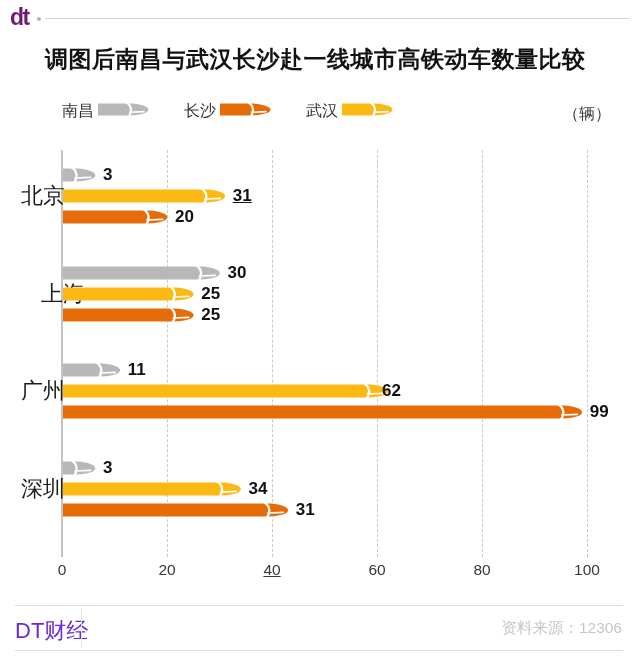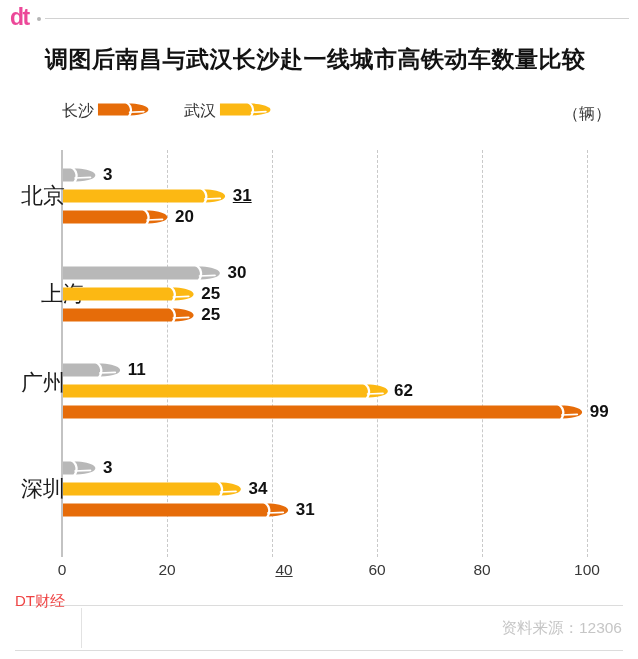--- a/index.html
+++ b/index.html
@@ -3,21 +3,21 @@
 <meta charset="utf-8">
 <style>
   * { margin:0; padding:0; box-sizing:border-box; }
   html,body { background:#fff; }
   .page {
     position:relative; width:638px; height:659px; background:#ffffff;
     font-family:"Liberation Sans", sans-serif; overflow:hidden;
   }
   .logo {
     position:absolute; left:10px; top:4px; font-size:23px; font-weight:bold;
-    color:#ec4899; letter-spacing:-1.5px;
+    color:#701a75; letter-spacing:-1.5px;
   }
   .rule-dot {
     position:absolute; left:37px; top:17px; width:4px; height:4px;
     border-radius:50%; background:#b5b5b5;
   }
   .rule {
     position:absolute; left:45px; right:9px; top:18px; height:1px; background:#d2d2d2;
   }
   .title {
     position:absolute; left:45px; top:44px; font-size:23px; font-weight:bold;
@@ -43,38 +43,46 @@
   .val-label {
     position:absolute; font-size:17px; font-weight:bold; color:#111;
     line-height:20px; white-space:nowrap;
   }
   .tick-label {
     position:absolute; top:561px; width:44px; text-align:center;
     font-size:15.5px; color:#383838;
   }
   .footer-line { position:absolute; left:15px; right:15px; height:1px; background:#dcdcdc; }
   .footer-left {
-    position:absolute; left:15px; top:592px; font-size:15px; color:#ef4444; white-space:nowrap;
+    position:absolute; left:15px; top:616px; font-size:22px; color:#6d28d9; white-space:nowrap;
   }
   .footer-divider { position:absolute; left:81px; top:608px; height:40px; width:1px; background:#e2e2e2; }
   .footer-right {
     position:absolute; right:16px; top:618px; font-size:15.5px; color:#c6c6c6; white-space:nowrap;
   }
 </style>
 </head>
 <body>
 
 <div class="page">
   <span class="logo">dt</span>
   <span class="rule-dot"></span>
   <span class="rule"></span>
 
   <div class="title">调图后南昌与武汉长沙赴一线城市高铁动车数量比较</div>
 
   <div class="legend" id="legend-items">
+      <div class="legend-item">
+        <div class="legend-label">南昌</div>
+        <span><svg width="55" height="13" viewBox="0 0 55 14" xmlns="http://www.w3.org/2000/svg">
+            <path d="M0 0.6 L33 0.6 C43 0.6 50 2.4 53.4 5.2 C55.4 7.1 54.2 9.6 50.5 10.9 C46.5 12.4 41 13.4 35 13.4 L0 13.4 Z" fill="#b8b8b8"></path>
+            <path d="M30 -1 C36.5 2.5 37 9.5 33 15" fill="none" stroke="#ffffff" stroke-width="2.3"></path>
+            <path d="M34 10 L49.5 9.3" fill="none" stroke="#ffffff" stroke-width="1.7" stroke-linecap="round"></path>
+          </svg></span>
+      </div>
       <div class="legend-item">
         <div class="legend-label">长沙</div>
         <span><svg width="55" height="13" viewBox="0 0 55 14" xmlns="http://www.w3.org/2000/svg">
             <path d="M0 0.6 L33 0.6 C43 0.6 50 2.4 53.4 5.2 C55.4 7.1 54.2 9.6 50.5 10.9 C46.5 12.4 41 13.4 35 13.4 L0 13.4 Z" fill="#e66c09"></path>
             <path d="M30 -1 C36.5 2.5 37 9.5 33 15" fill="none" stroke="#ffffff" stroke-width="2.3"></path>
             <path d="M34 10 L49.5 9.3" fill="none" stroke="#ffffff" stroke-width="1.7" stroke-linecap="round"></path>
           </svg></span>
       </div>
       <div class="legend-item">
         <div class="legend-label">武汉</div>
@@ -86,21 +94,21 @@
       </div>
     </div>
   <div class="unit-label">（辆）</div>
 
   <div id="chart">
       <div class="axisline" style="left: 61px;"></div>
       <div class="tick-label" style="left: 40px;">0</div>
       <div class="gridline" style="left: 167px;"></div>
       <div class="tick-label" style="left: 145px;">20</div>
       <div class="gridline" style="left: 272px;"></div>
-      <div class="tick-label" style="left: 262px; text-decoration: underline;">40</div>
+      <div class="tick-label" style="left: 250px; text-decoration: underline;">40</div>
       <div class="gridline" style="left: 377px;"></div>
       <div class="tick-label" style="left: 355px;">60</div>
       <div class="gridline" style="left: 482px;"></div>
       <div class="tick-label" style="left: 460px;">80</div>
       <div class="gridline" style="left: 587px;"></div>
       <div class="tick-label" style="left: 565px;">100</div>
       <div class="cat-label" style="top: 185px;">北京</div>
       <div class="bar" style="left: 63px; top: 168px; width: 33px;">
         <svg width="33" height="14" viewBox="0 0 33 14" xmlns="http://www.w3.org/2000/svg">
           <path d="M0 0.6 L11 0.6 C21 0.6 28 2.4 31.4 5.2 C33.4 7.1 32.2 9.6 28.5 10.9 C24.5 12.4 19 13.4 13 13.4 L0 13.4 Z" fill="#b8b8b8"></path>
@@ -143,37 +151,37 @@
       </div>
       <div class="val-label" style="left: 201.25px; top: 283.5px;">25</div>
       <div class="bar" style="left: 63px; top: 307.5px; width: 131.25px;">
         <svg width="131.25" height="14" viewBox="0 0 131.25 14" xmlns="http://www.w3.org/2000/svg">
           <path d="M0 0.6 L109.25 0.6 C119.25 0.6 126.25 2.4 129.65 5.2 C131.65 7.1 130.45 9.6 126.75 10.9 C122.75 12.4 117.25 13.4 111.25 13.4 L0 13.4 Z" fill="#e66c09"></path>
           <path d="M106.25 -1 C112.75 2.5 113.25 9.5 109.25 15" fill="none" stroke="#ffffff" stroke-width="2.3"></path>
           <path d="M110.25 10 L125.75 9.3" fill="none" stroke="#ffffff" stroke-width="1.7" stroke-linecap="round"></path>
         </svg>
       </div>
       <div class="val-label" style="left: 201.25px; top: 304.5px;">25</div>
-      <div class="cat-label" style="top: 372px;">广州</div>
+      <div class="cat-label" style="top: 380px;">广州</div>
       <div class="bar" style="left: 63px; top: 363px; width: 57.75px;">
         <svg width="57.75" height="14" viewBox="0 0 57.75 14" xmlns="http://www.w3.org/2000/svg">
           <path d="M0 0.6 L35.75 0.6 C45.75 0.6 52.75 2.4 56.15 5.2 C58.15 7.1 56.95 9.6 53.25 10.9 C49.25 12.4 43.75 13.4 37.75 13.4 L0 13.4 Z" fill="#b8b8b8"></path>
           <path d="M32.75 -1 C39.25 2.5 39.75 9.5 35.75 15" fill="none" stroke="#ffffff" stroke-width="2.3"></path>
           <path d="M36.75 10 L52.25 9.3" fill="none" stroke="#ffffff" stroke-width="1.7" stroke-linecap="round"></path>
         </svg>
       </div>
       <div class="val-label" style="left: 127.75px; top: 360px;">11</div>
       <div class="bar" style="left: 63px; top: 384px; width: 325.5px;">
         <svg width="325.5" height="14" viewBox="0 0 325.5 14" xmlns="http://www.w3.org/2000/svg">
           <path d="M0 0.6 L303.5 0.6 C313.5 0.6 320.5 2.4 323.9 5.2 C325.9 7.1 324.7 9.6 321 10.9 C317 12.4 311.5 13.4 305.5 13.4 L0 13.4 Z" fill="#fcb813"></path>
           <path d="M300.5 -1 C307 2.5 307.5 9.5 303.5 15" fill="none" stroke="#ffffff" stroke-width="2.3"></path>
           <path d="M304.5 10 L320 9.3" fill="none" stroke="#ffffff" stroke-width="1.7" stroke-linecap="round"></path>
         </svg>
       </div>
-      <div class="val-label" style="left: 394px; top: 381px;">62</div>
+      <div class="val-label" style="left: 382px; top: 381px;">62</div>
       <div class="bar" style="left: 63px; top: 405px; width: 519.75px;">
         <svg width="519.75" height="14" viewBox="0 0 519.75 14" xmlns="http://www.w3.org/2000/svg">
           <path d="M0 0.6 L497.75 0.6 C507.75 0.6 514.75 2.4 518.15 5.2 C520.15 7.1 518.95 9.6 515.25 10.9 C511.25 12.4 505.75 13.4 499.75 13.4 L0 13.4 Z" fill="#e66c09"></path>
           <path d="M494.75 -1 C501.25 2.5 501.75 9.5 497.75 15" fill="none" stroke="#ffffff" stroke-width="2.3"></path>
           <path d="M498.75 10 L514.25 9.3" fill="none" stroke="#ffffff" stroke-width="1.7" stroke-linecap="round"></path>
         </svg>
       </div>
       <div class="val-label" style="left: 589.75px; top: 402px; text-align: center;">99</div>
       <div class="cat-label" style="top: 477.5px;">深圳</div>
       <div class="bar" style="left: 63px; top: 460.5px; width: 33px;">

